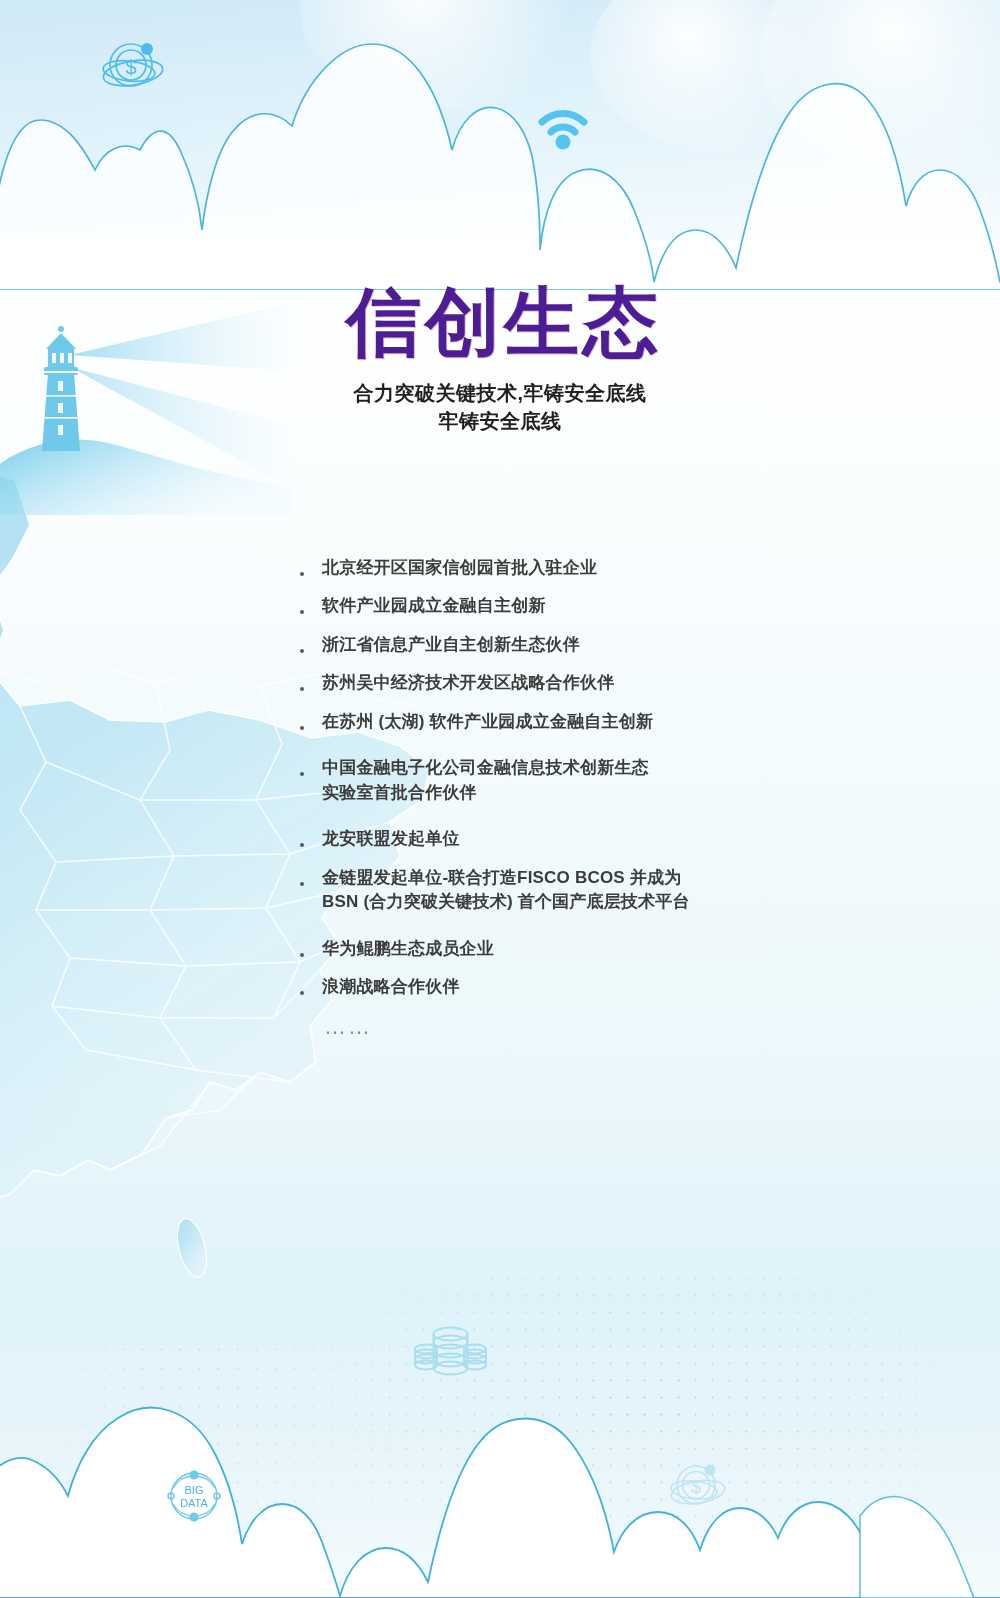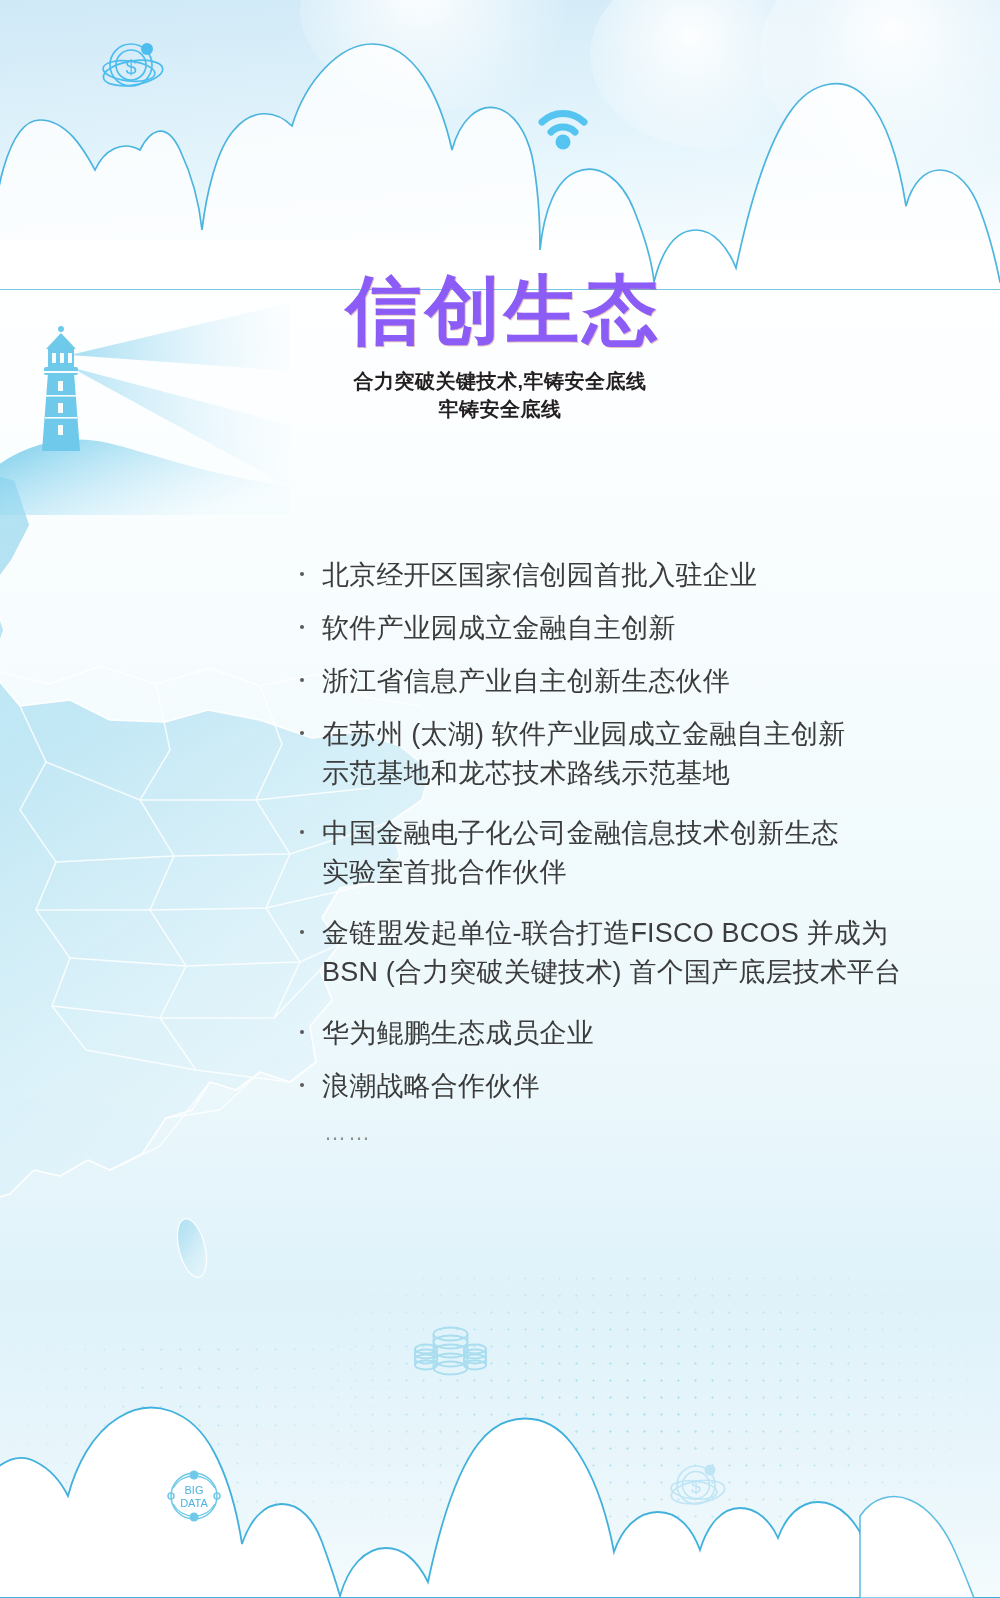--- a/index.html
+++ b/index.html
@@ -86,25 +86,25 @@
   .icon-coin-bottom{position:absolute;left:664px;top:1457px;width:68px;height:62px;}
   .icon-coin-top svg,.icon-wifi svg,.icon-stack svg,
   .icon-bigdata svg,.icon-coin-bottom svg{display:block;width:100%;height:100%;}
 
   
   .headings{
     position:absolute;left:0;top:268px;width:1000px;text-align:center;
     z-index:6;
   }
   .main-title{
-    margin:4px;
+    margin:16px;
     font-size:75px;line-height:1.02;
     font-weight:700;
     letter-spacing:4px;
-    color:#8b5cf6;
+    color:#4c1d95;
     text-shadow:1px 1px 0 rgba(150,0,10,.25);
     padding-left:8px;
   }
   .subtitle{
     margin:18px 0 0 0;
     font-size:20px;line-height:1.42;
     font-weight:700;
     letter-spacing:.5px;
     color:#231f20;
   }
@@ -114,24 +114,24 @@
   .bullet-list{
     position:absolute;left:296px;top:556px;width:660px;
     z-index:6;
     margin:0;padding:0;list-style:none;
   }
   .bullet-item{
     position:relative;
     padding-left:26px;
     margin-bottom:22px;
     color:#3c3c3c;
-    font-size:27px;
+    font-size:17px;
     line-height:1.44;
     letter-spacing:.2px;
-    font-weight:400;
+    font-weight:700;
   }
   .bullet-item::before{
     content:"";
     position:absolute;left:4px;top:16px;
     width:4px;height:4px;border-radius:50%;
     background:#5a5a5a;
   }
   .bullet-item.tight{margin-bottom:14px;}
   .bullet-item .line{display:block;}
   .ellipsis{
@@ -385,28 +385,33 @@
   <ul class="bullet-list" id="bullet-list">
       <li class="bullet-item tight">
         <span class="line">北京经开区国家信创园首批入驻企业</span>
       </li>
       <li class="bullet-item tight">
         <span class="line">软件产业园成立金融自主创新</span>
       </li>
       <li class="bullet-item tight">
         <span class="line">浙江省信息产业自主创新生态伙伴</span>
       </li>
+      <li class="bullet-item tight">
+        <span class="line">苏州吴中经济技术开发区战略合作伙伴</span>
+      </li>
       <li class="bullet-item">
         <span class="line">在苏州 (太湖) 软件产业园成立金融自主创新</span>
-        <span class="line">示范基地和龙芯技术路线示范基地</span>
       </li>
       <li class="bullet-item">
         <span class="line">中国金融电子化公司金融信息技术创新生态</span>
         <span class="line">实验室首批合作伙伴</span>
       </li>
+      <li class="bullet-item tight">
+        <span class="line">龙安联盟发起单位</span>
+      </li>
       <li class="bullet-item">
         <span class="line">金链盟发起单位-联合打造FISCO BCOS 并成为</span>
         <span class="line">BSN (合力突破关键技术) 首个国产底层技术平台</span>
       </li>
       <li class="bullet-item tight">
         <span class="line">华为鲲鹏生态成员企业</span>
       </li>
       <li class="bullet-item tight">
         <span class="line">浪潮战略合作伙伴</span>
       </li>

